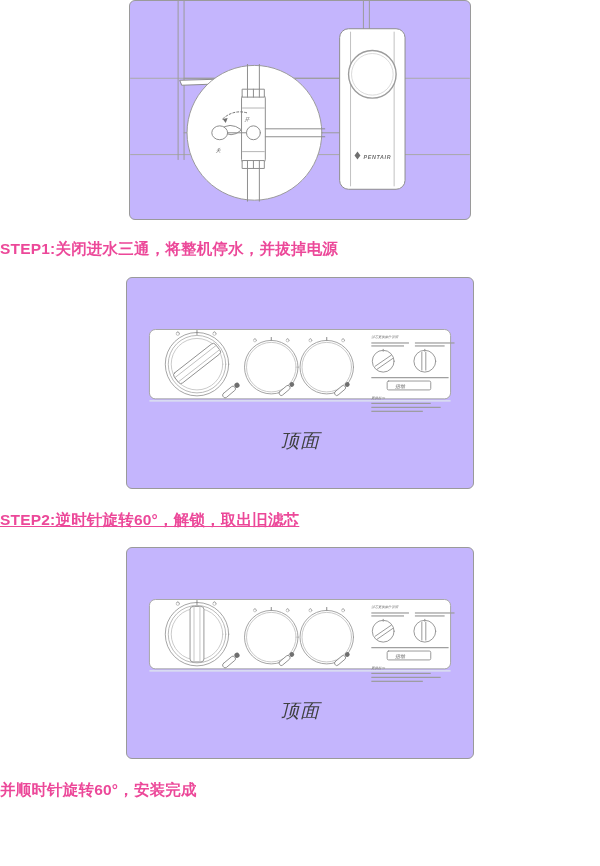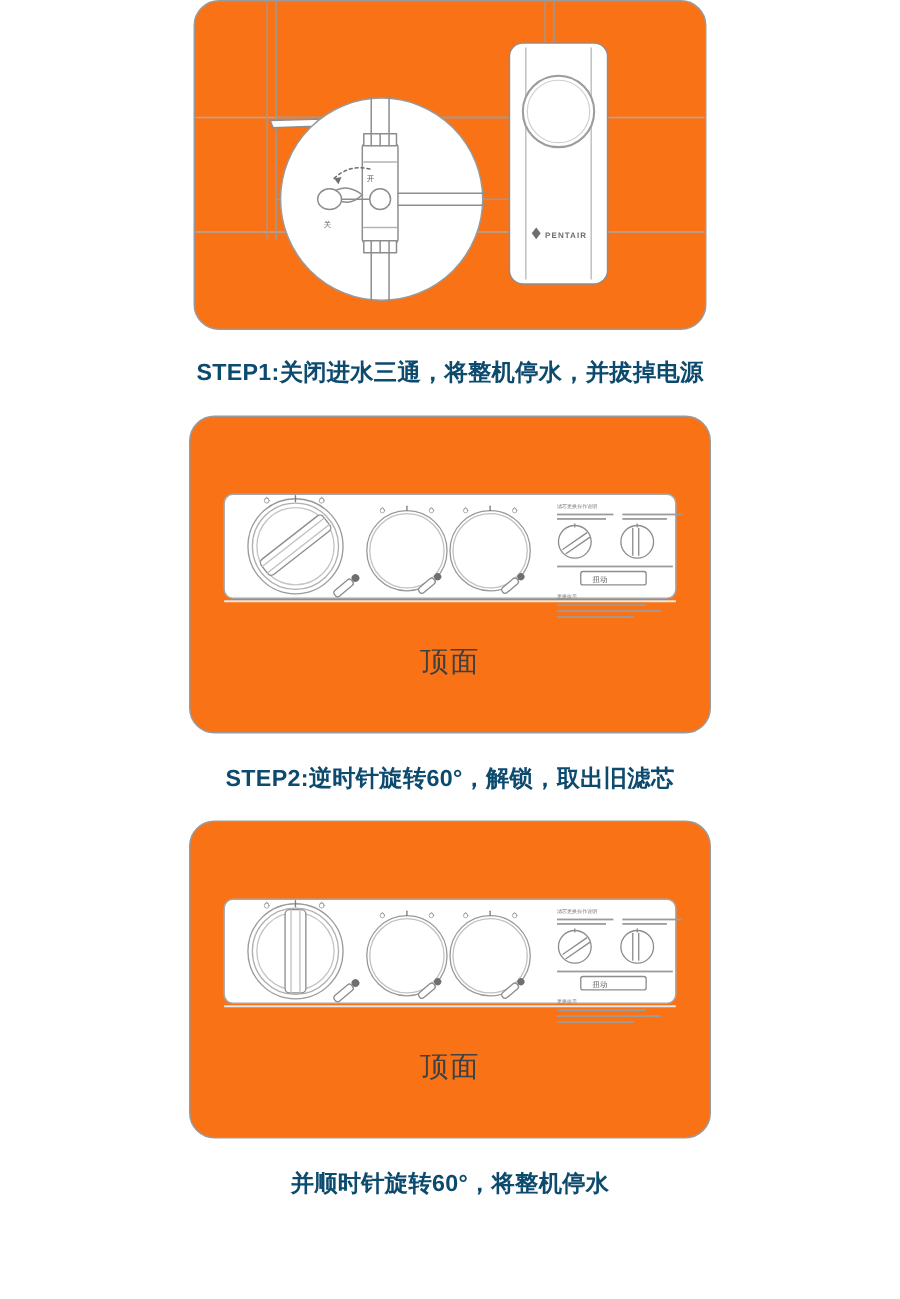--- a/index.html
+++ b/index.html
@@ -27,47 +27,47 @@
     left: 0;
     width: 600px;
   }
   #step-1 { top: 0px; }
   #step-2 { top: 277px; }
   #step-3 { top: 547px; }
 
   .illus-frame {
     position: relative;
     margin: 0 auto;
-    background: #f97316;
+    background: #c4b5fd;
     border: 1.1px solid #9a9a9a;
-    border-radius: 17px;
+    border-radius: 6px;
     box-sizing: border-box;
+    font-style: italic;
   }
   #frame-1 {
     width: 342px;
     height: 220px;
     margin-left: 129px;
     overflow: hidden;
   }
   #frame-2, #frame-3 {
     width: 348px;
     height: 212px;
     margin-left: 126px;
   }
 
   .caption {
-    text-align: center;
-    color: #0c4a6e;
+    color: #ec4899;
     font-size: 15.5px;
     font-weight: bold;
     letter-spacing: 0.2px;
     line-height: 1.55;
   }
   #caption-1 { margin-top: 17px; }
-  #caption-2 { margin-top: 19px; }
+  #caption-2 { margin-top: 19px; text-decoration: underline; }
   #caption-3 { margin-top: 19px; }
 
   .svg-layer {
     position: absolute;
     inset: 0;
     width: 100%;
     height: 100%;
     display: block;
   }
 
@@ -406,17 +406,17 @@
               <rect x="246" y="134" width="52" height="1.2"></rect>
             </g>
           </g>
         </g>
       </svg>
 
       <div class="topface-word" id="topface-3">顶面</div>
     </div>
 
     <div class="caption" id="caption-3">
-      <div>并顺时针旋转60°，将整机停水</div>
+      <div>并顺时针旋转60°，安装完成</div>
     </div>
   </div>
 
 </div>
 
 </body></html>

